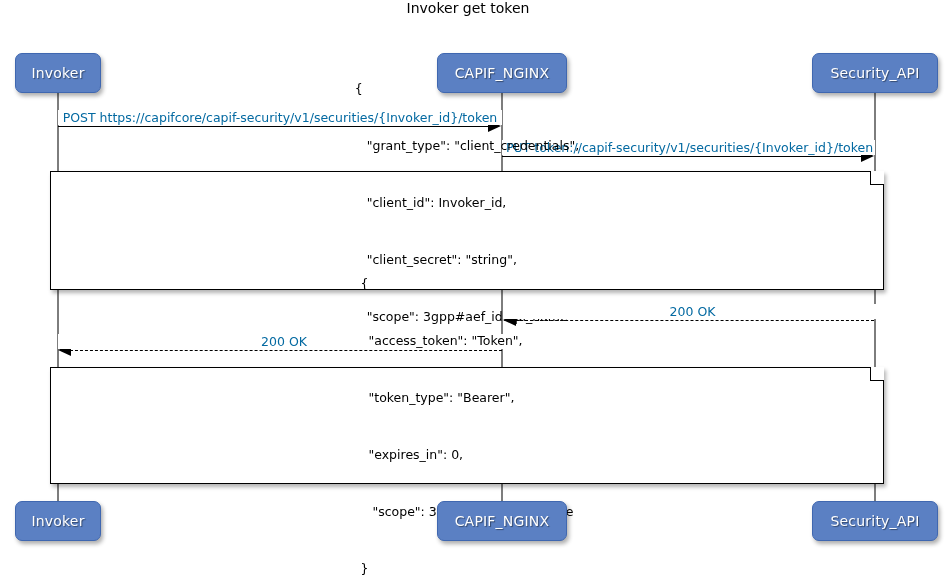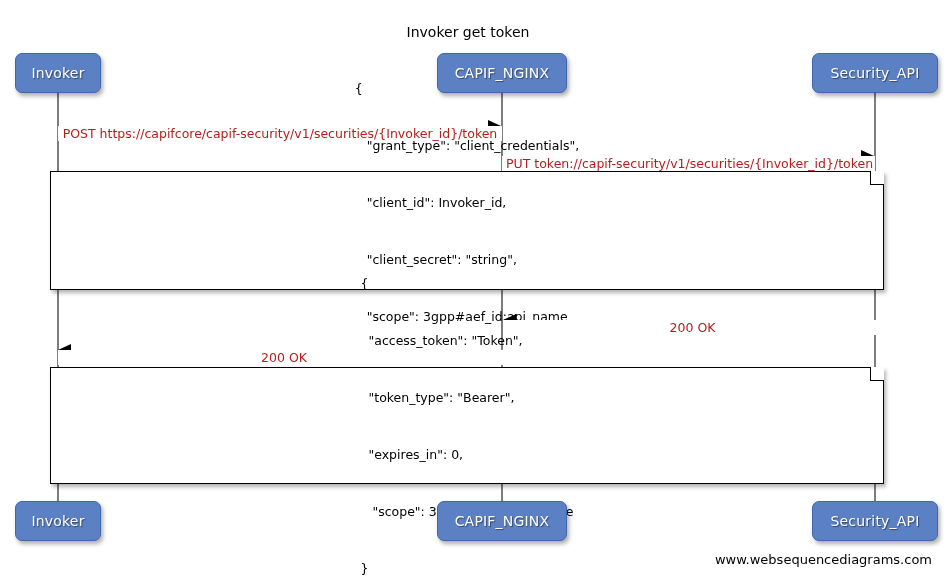--- a/index.html
+++ b/index.html
@@ -16,21 +16,21 @@
   }
   #diagram {
     position: absolute;
     left: 0; top: 0;
     width: 952px;
     height: 576px;
   }
   .title {
     position: absolute;
     left: 0;
-    top: 24px;
+    top: 0;
     width: 936px;
     text-align: center;
     font-size: 14px;
     color: #000000;
     font-family: "DejaVu Sans", sans-serif;
     white-space: nowrap;
   }
   .footer {
     position: absolute;
     right: 20px;
@@ -122,27 +122,26 @@
     border-left: 13px solid #000000;
   }
   .arrowhead.left {
     border-top: 6px solid transparent;
     border-bottom: 6px solid transparent;
     border-right: 13px solid #000000;
   }
   .msg-label {
     position: absolute;
     font-size: 12.5px;
-    color: #b91c1c;
+    color: #0369a1;
     font-family: "DejaVu Sans", sans-serif;
     white-space: nowrap;
     text-align: center;
     background: #ffffff;
     padding: 0 4px;
-    margin-top: 16px;
   }
 </style>
 </head>
 <body>
 
 <div id="diagram">
 
   <div class="title">Invoker get token</div>
 
   <div class="lifeline" style="left:57px; top:92px; height:410px;"></div>
@@ -206,15 +205,14 @@
   <div class="actor" style="left:15px; top:501px; width:86px;">
     <span>Invoker</span>
   </div>
   <div class="actor" style="left:437px; top:501px; width:130px;">
     <span>CAPIF_NGINX</span>
   </div>
   <div class="actor" style="left:812px; top:501px; width:126px;">
     <span>Security_API</span>
   </div>
 
-  <div class="footer">www.websequencediagrams.com</div>
 
 </div>
 
 </body></html>

